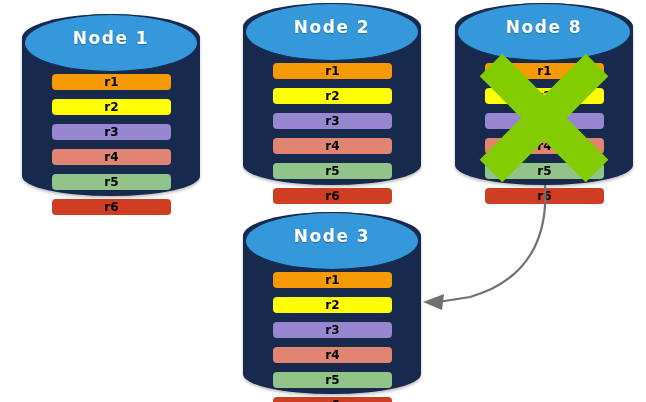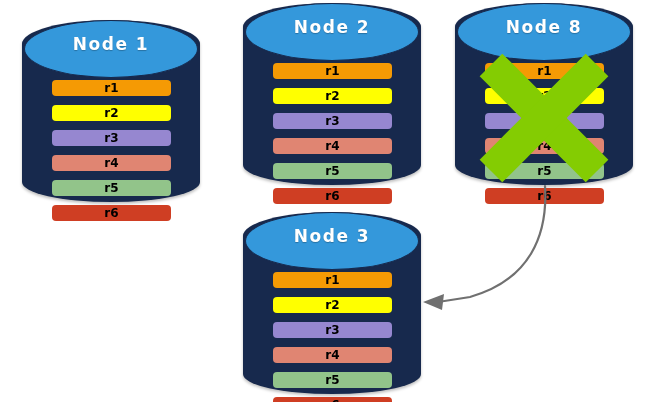--- a/index.html
+++ b/index.html
@@ -101,21 +101,21 @@
     width: 646px;
     height: 402px;
     pointer-events: none;
   }
 </style>
 </head>
 <body>
 
 <div class="canvas">
 
-  <div class="node" style="left:22px; top:20px;padding-left:36px;">
+  <div class="node" style="left:22px; top:14px;padding-left:36px;">
     <div class="node-body"></div>
     <div class="node-top"></div>
     <div class="node-title">Node  1</div>
     <div class="rows">
       <div class="row" style="background:#f59a04;">r1</div>
       <div class="row" style="background:#ffff00;">r2</div>
       <div class="row" style="background:#9687d0;">r3</div>
       <div class="row" style="background:#e08572;">r4</div>
       <div class="row" style="background:#92c48a;">r5</div>
       <div class="row" style="background:#cf3e23;">r6</div>

